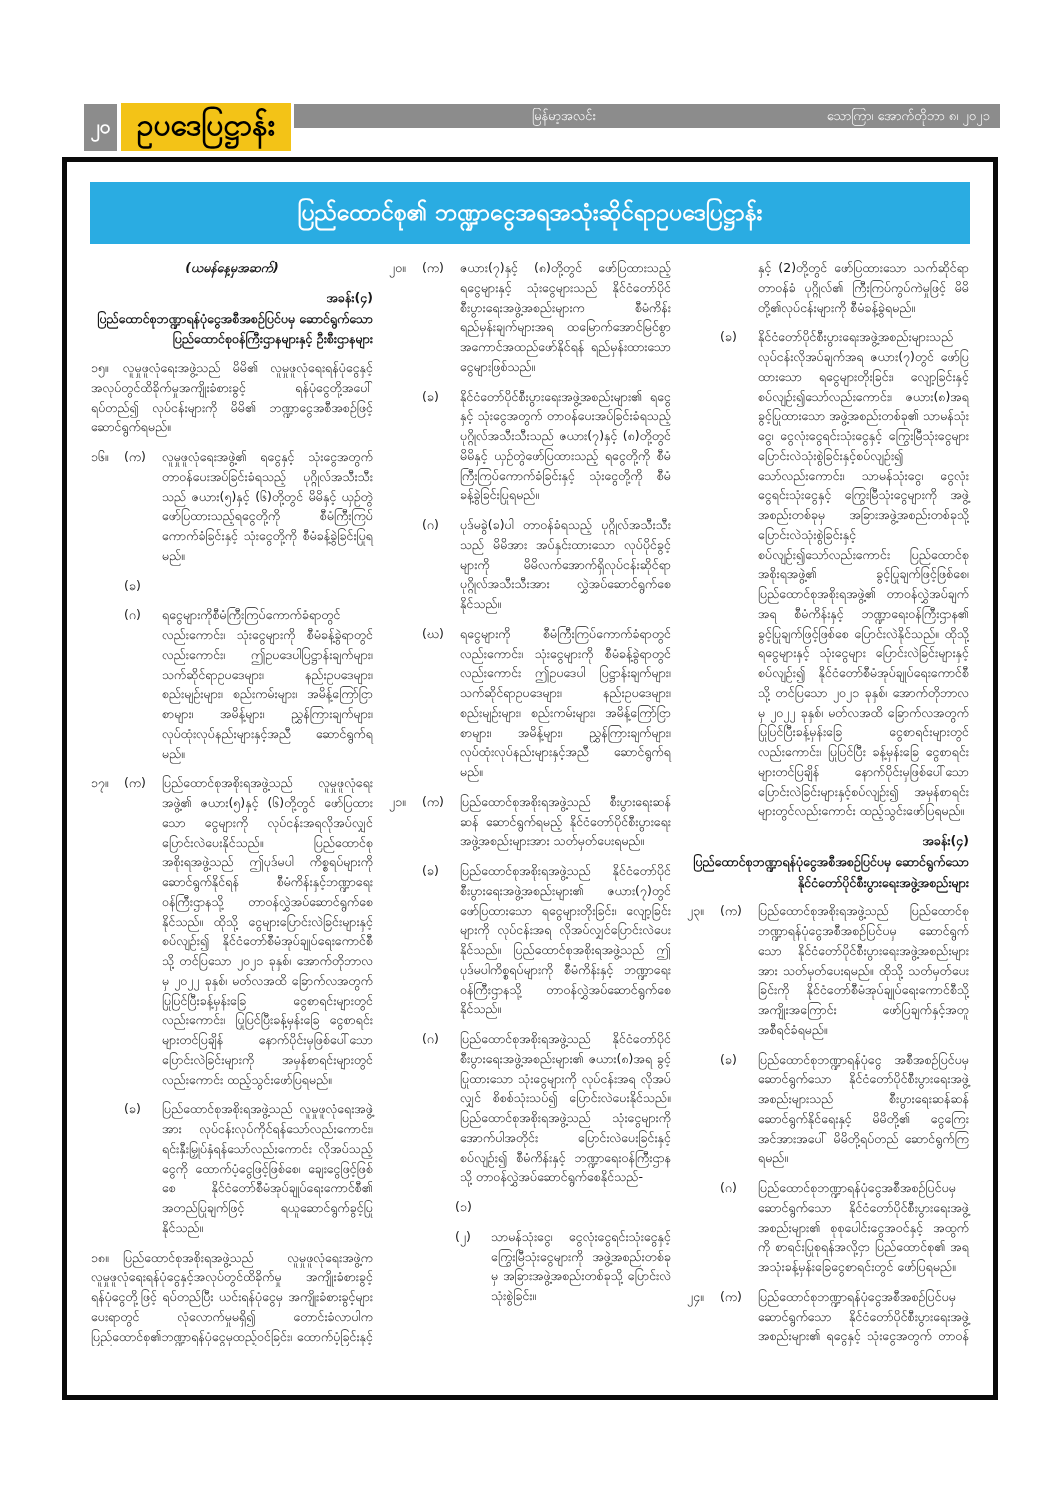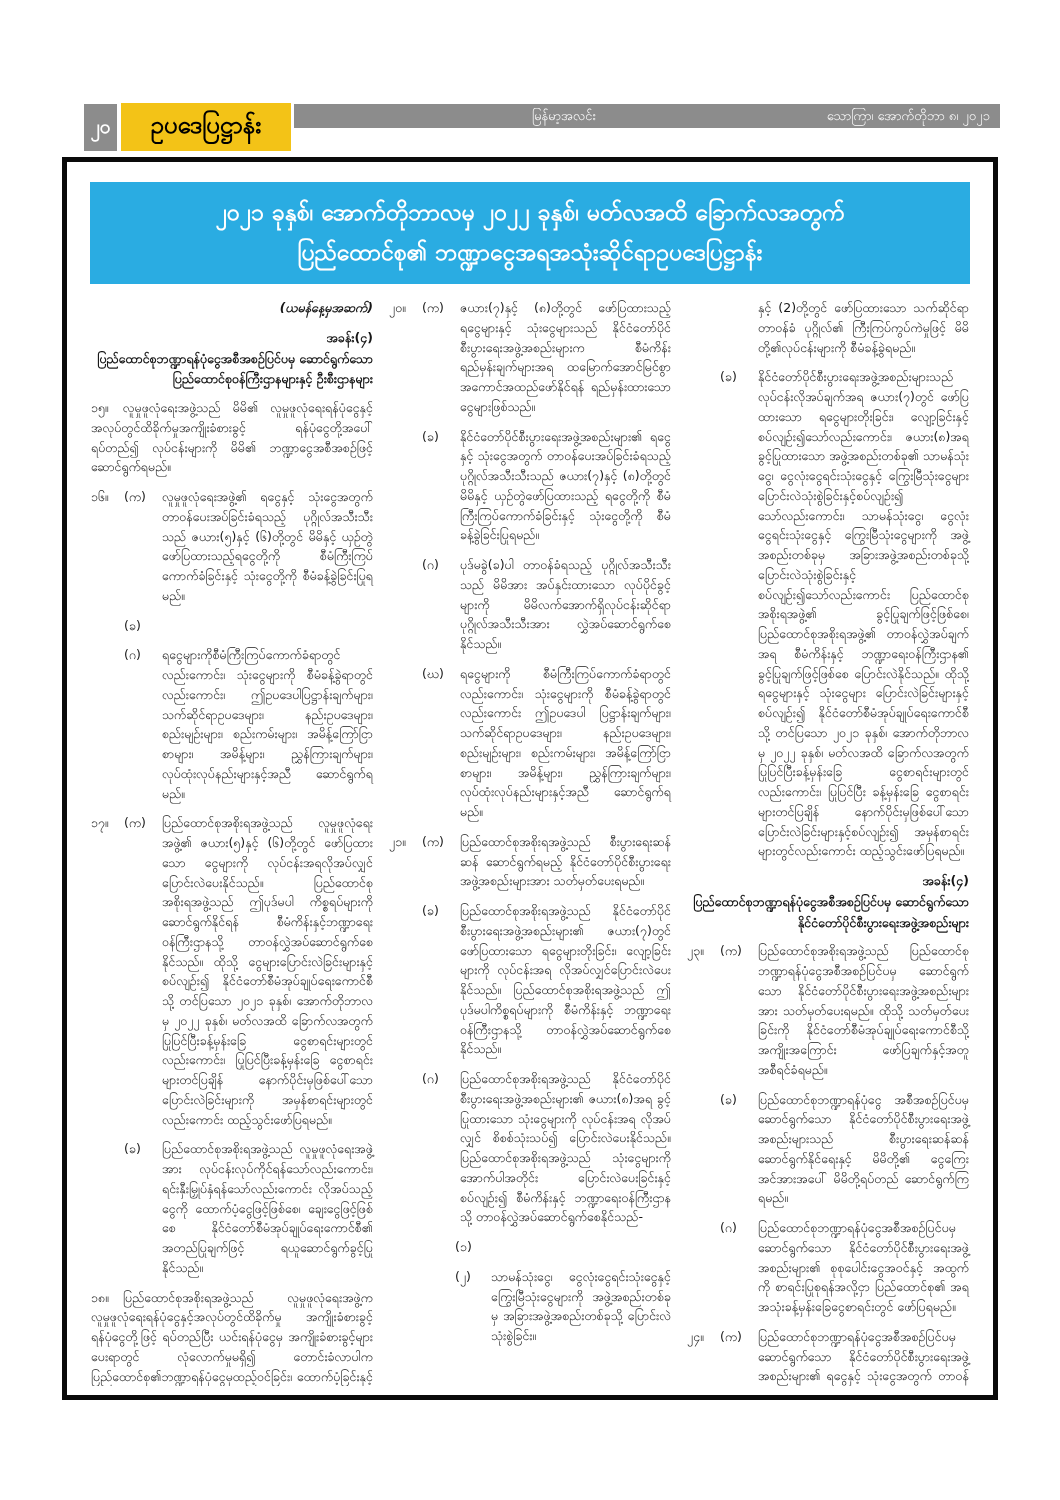--- a/index.html
+++ b/index.html
@@ -14,21 +14,21 @@
   .page { position:relative; width:1060px; height:1500px; background:#fff; }
 
   
   .pagenum-box {
     position:absolute; left:84px; top:104px; width:33px; height:47px;
     background:#8c8c8c; color:#fff; font-weight:bold; font-size:19px;
     display:flex; align-items:center; justify-content:center;
   }
   .section-box {
     position:absolute; left:121px; top:103px; width:170px; height:48px;
-    background:#f3c317; color:#000; font-weight:bold; font-size:24px;
+    background:#f3c317; color:#000; font-weight:bold; font-size:30px;
     display:flex; align-items:center; justify-content:center;
     letter-spacing:0;
   }
   .masthead-bar {
     position:absolute; left:294px; top:104px; width:706px; height:24px;
     background:#8c8c8c; color:#fff; font-size:13px;
   }
   .masthead-title {
     position:absolute; left:238px; top:3px; font-weight:normal; white-space:nowrap;
   }
@@ -54,21 +54,21 @@
     display:flex; gap:16px;
     padding:2px 24px 0 24px;
     height:1090px; overflow:hidden;
   }
   .col {
     flex:1 1 0; min-width:0;
     font-size:12.5px; line-height:1.58;
     text-align:justify; color:#161616;
   }
   .block { margin-bottom:10px; }
-  .block.continued { font-style:italic; font-weight:bold; text-align:right; }
+  .block.continued { font-style:italic; font-weight:bold; text-align:center; }
   .block.heading  { text-align:right; font-weight:bold; margin:8px 0 9px 0; }
   .block.heading div { margin-bottom:1px; }
   .block.flush .pnum { padding-right:14px; }
   .row-item { display:grid; grid-template-columns:33px 38px 1fr; }
   .row-sub  { display:grid; grid-template-columns:66px 36px 1fr; }
   .row-item .lab, .row-sub .lab { text-align:left; }
   .block.cont { padding-left:71px; }
 </style>
 </head>
 <body>
@@ -81,21 +81,20 @@
   <div class="section-box">
     <span>ဥပဒေပြဋ္ဌာန်း</span>
   </div>
   <div class="masthead-bar">
     <span class="masthead-title">မြန်မာ့အလင်း</span>
     <span class="masthead-date">သောကြာ၊ အောက်တိုဘာ ၈၊ ၂၀၂၁</span>
   </div>
 
   <div class="article-box">
     <div class="banner">
-      <div>၂၀၂၁ ခုနှစ်၊ အောက်တိုဘာလမှ ၂၀၂၂ ခုနှစ်၊ မတ်လအထိ ခြောက်လအတွက်</div>
       <div>ပြည်ထောင်စု၏ ဘဏ္ဍာငွေအရအသုံးဆိုင်ရာဥပဒေပြဋ္ဌာန်း</div>
     </div>
     <div class="columns">
       <div class="col">
           <div class="block continued">(ယမန်နေ့မှအဆက်)</div>
           <div class="block heading">
             <div>အခန်း(၄)</div>
             <div>ပြည်ထောင်စုဘဏ္ဍာရန်ပုံငွေအစီအစဉ်ပြင်ပမှ ဆောင်ရွက်သော</div>
             <div>ပြည်ထောင်စုဝန်ကြီးဌာနများနှင့် ဦးစီးဌာနများ</div>
           </div>

